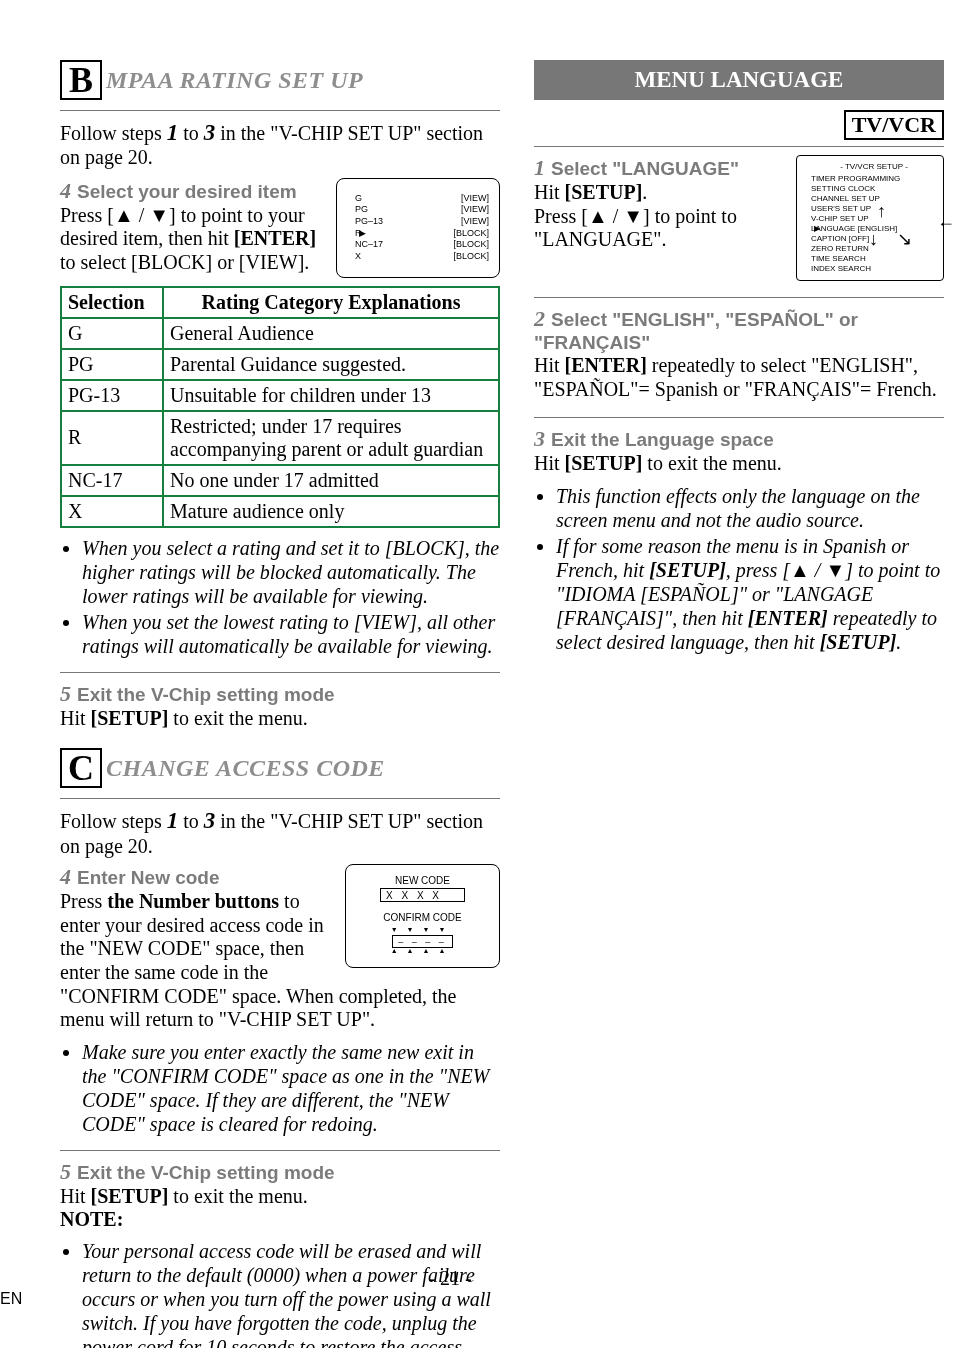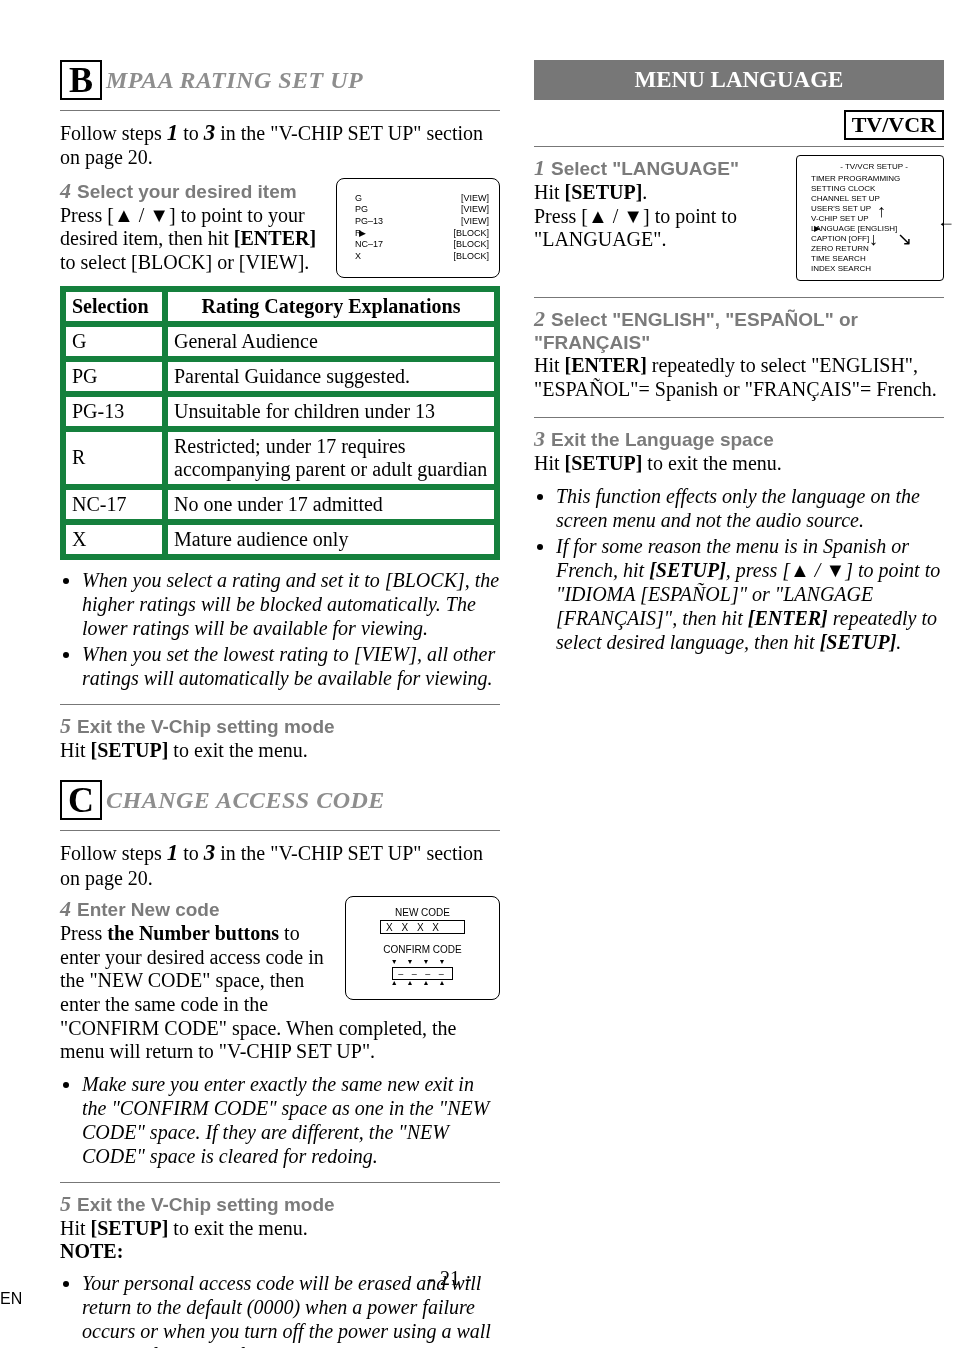--- a/index.html
+++ b/index.html
@@ -42,21 +42,21 @@
     border: 1px solid #000; border-radius: 8px;
     padding: 14px 10px 14px 18px; font-size: 9px; font-family: Arial, sans-serif;
     line-height: 1.3; position: relative; width: 164px; float: right; margin-left: 8px;
   }
   .osd-row { display: flex; justify-content: space-between; }
   .osd-arrow { position: absolute; left: 4px; font-size: 9px; }
 
   
   table.ratings { border-collapse: collapse; width: 100%; margin-top: 8px; }
   table.ratings th, table.ratings td {
-    border: 6px solid #15803d; padding: 3px 6px; font-size: 20px; text-align: left;
+    border: 2px solid #15803d; padding: 3px 6px; font-size: 20px; text-align: left;
   }
   table.ratings th { font-weight: bold; }
   table.ratings th.sel { width: 102px; }
 
   ul.bullets { list-style: disc; padding-left: 22px; margin-top: 8px; }
   ul.bullets li { font-size: 20px; line-height: 1.2; margin-bottom: 2px; font-style: italic; }
 
   
   .osd-code {
     border: 1px solid #000; border-radius: 8px; width: 155px; padding: 10px 6px 14px;

